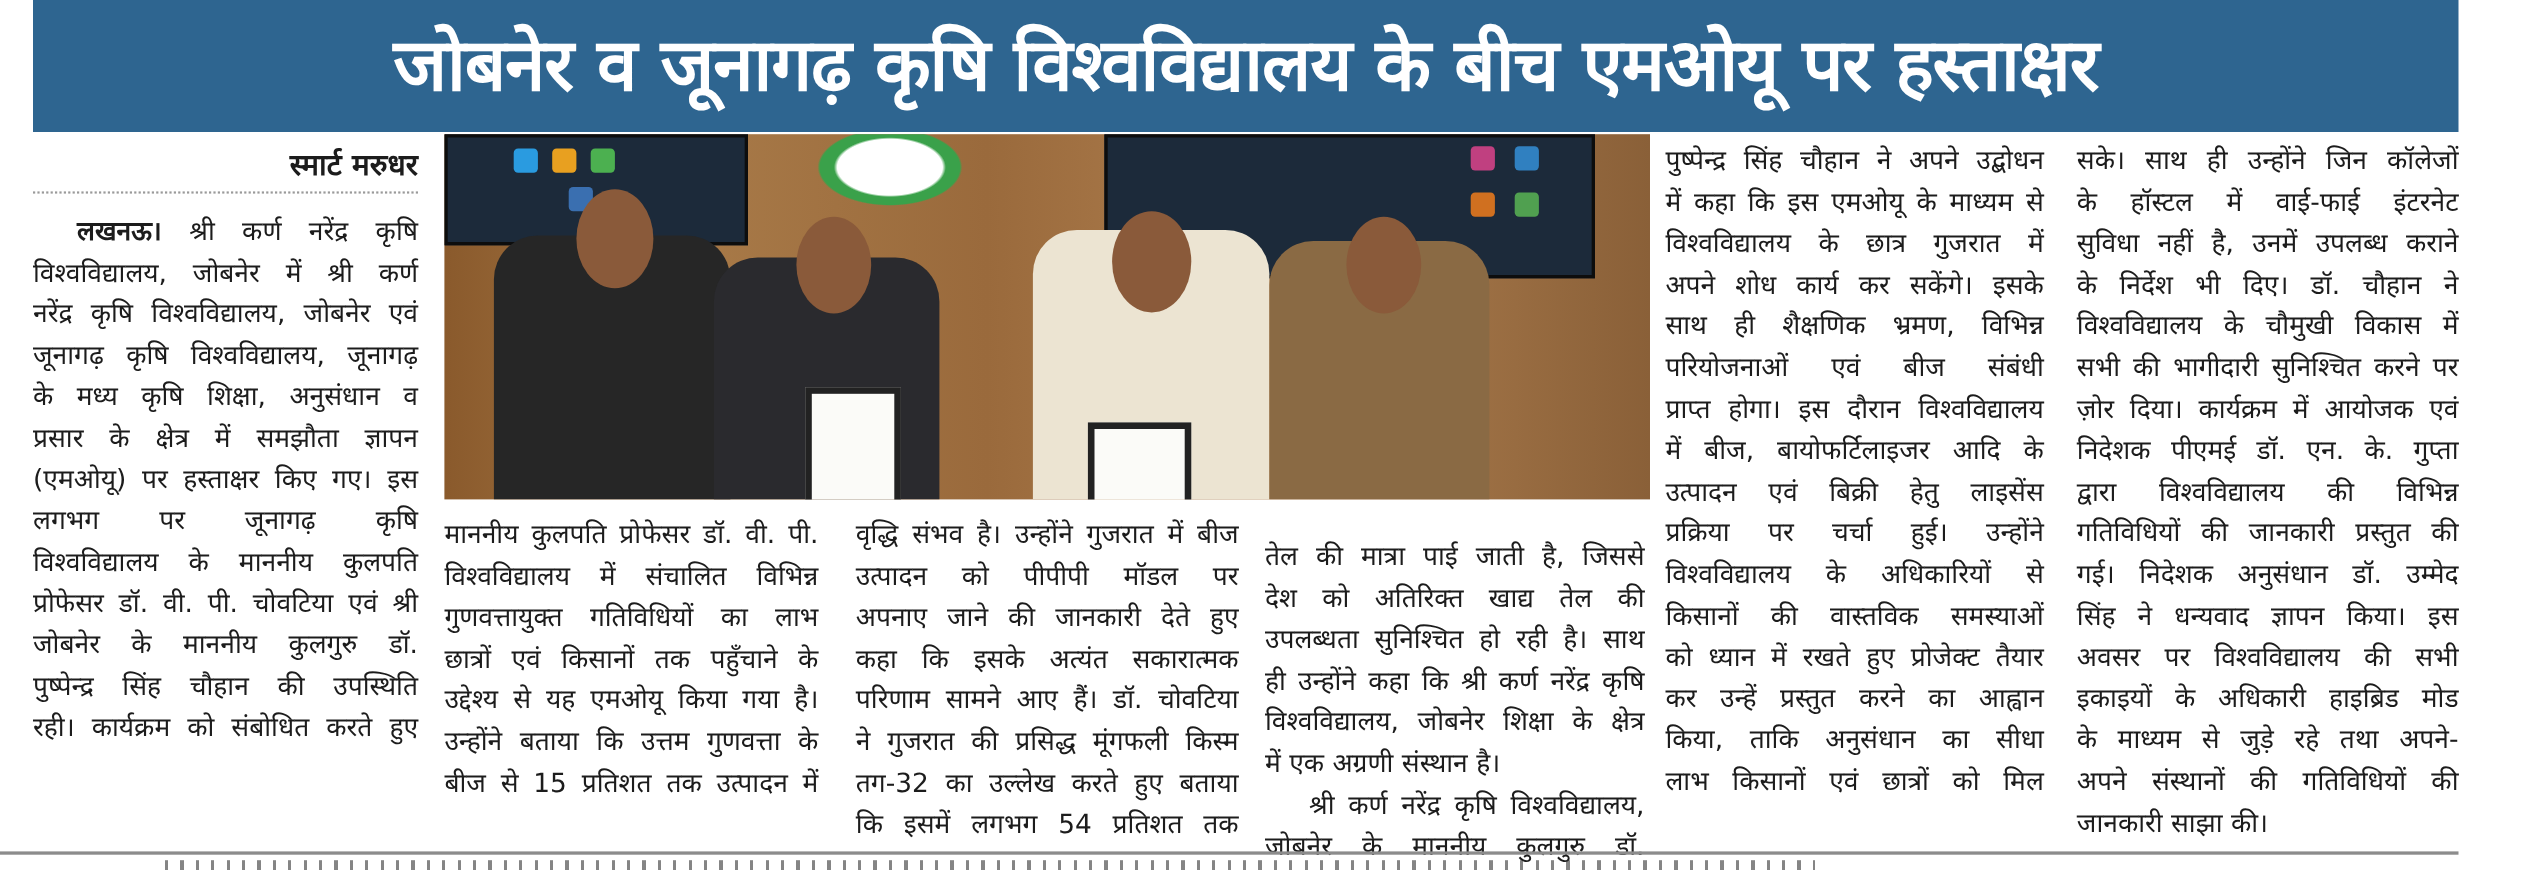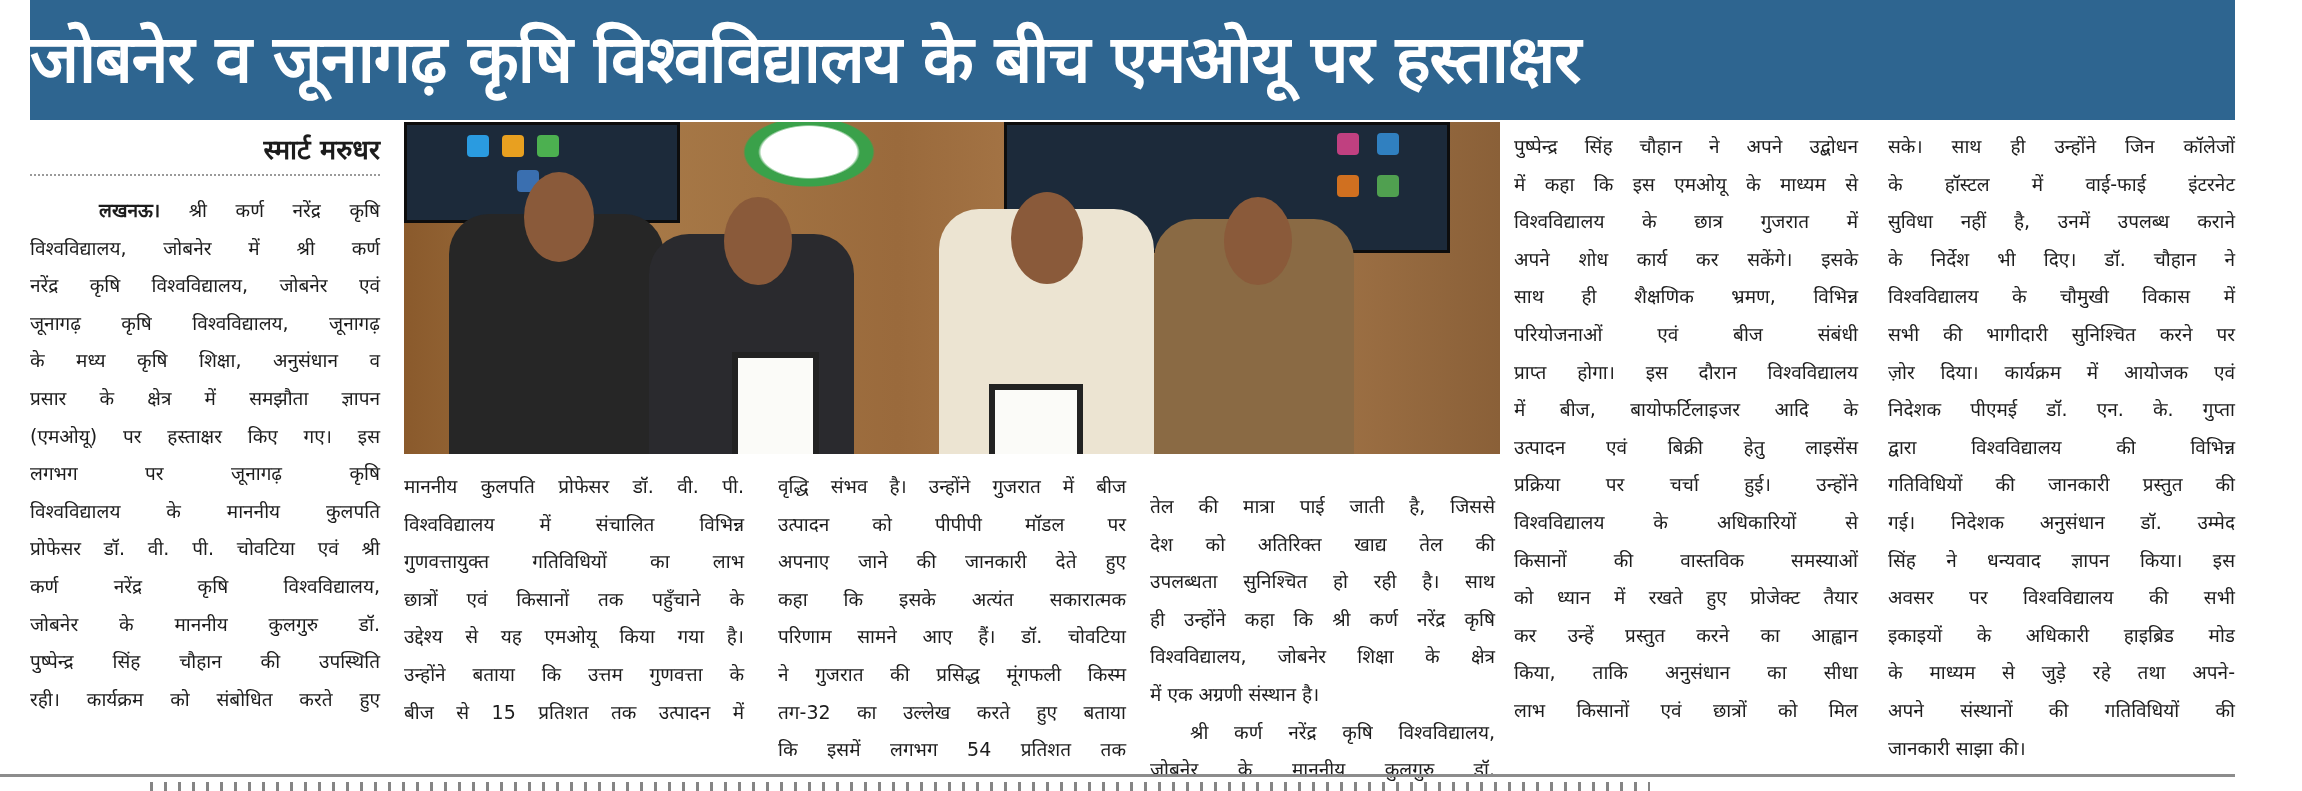--- a/index.html
+++ b/index.html
@@ -1,43 +1,43 @@
 <!DOCTYPE html>
 <html><head>
 <meta charset="utf-8">
 <style>
   html, body { margin:0; padding:0; background:#ffffff; }
   body { width:2302px; height:791px; position:relative; overflow:hidden;
          font-family:"DejaVu Sans","Liberation Sans",sans-serif; color:#1c1c1c; }
   .headline-band { position:absolute; left:30px; top:0; width:2205px; height:120px;
-         background:#2e6590; display:flex; align-items:center; }
+         background:#2e6590; display:flex; align-items:center; justify-content:center; }
   .headline-band h1 { margin:0; color:#ffffff; font-weight:bold; font-size:66px;
          letter-spacing:-1px; line-height:1; white-space:nowrap; }
-  .col { position:absolute; font-size:19px; line-height:37.6px; text-align:justify;
+  .col { position:absolute; font-size:24px; line-height:37.6px; text-align:justify;
          text-align-last:justify; }
   .col p { margin:0; }
   .col .last { text-align-last:left; }
   .byline { position:absolute; left:30px; top:130px; width:350px; text-align:right;
          font-weight:bold; font-size:27px; }
   .dotted { position:absolute; left:30px; top:174px; width:350px; border-top:2px dotted #9a9a9a; }
   .photo { position:absolute; left:404px; top:122px; width:1096px; height:332px;
          background:linear-gradient(90deg,#8a5a2c 0%,#a87a48 20%,#9a6a3c 45%,#b08050 70%,#8a6038 100%);
          overflow:hidden; }
   .screen { position:absolute; background:#1c2a3a; border:3px solid #0d0d0d; }
   .screen .tile { position:absolute; width:22px; height:22px; border-radius:4px; }
   .emblem { position:absolute; left:330px; top:-10px; width:150px; height:80px;
          background:radial-gradient(ellipse at center,#ffffff 0%,#ffffff 45%,#3aa14a 48%,#3aa14a 60%,transparent 62%); }
   .person { position:absolute; bottom:0; border-radius:40px 40px 0 0; }
   .head { position:absolute; border-radius:50%; background:#8a5a3a; }
   .doc { position:absolute; background:#fbfbf8; border:6px solid #222; }
   .rule-bottom { position:absolute; left:0; top:774px; width:2235px; height:3px; background:#8c8c8c; }
   .footer-fragment { position:absolute; left:150px; top:782px; width:1500px; height:9px;
          background:repeating-linear-gradient(90deg,#333 0 3px,transparent 3px 14px); opacity:.6; }
   .indent { padding-left:40px; }
-  .kicker { font-weight:bold;margin-left:29px; }
+  .kicker { font-weight:bold; }
 </style>
 </head>
 <body>
 
 <div class="headline-band">
   <h1>जोबनेर व जूनागढ़ कृषि विश्वविद्यालय के बीच एमओयू पर हस्ताक्षर</h1>
 </div>
 
 <div class="byline">स्मार्ट मरुधर</div>
 <div class="dotted"></div>
@@ -79,21 +79,20 @@
   </p>
   <p>विश्वविद्यालय, जोबनेर में श्री कर्ण</p>
   <p>नरेंद्र कृषि विश्वविद्यालय, जोबनेर एवं</p>
   <p>जूनागढ़ कृषि विश्वविद्यालय, जूनागढ़</p>
   <p>के मध्य कृषि शिक्षा, अनुसंधान व</p>
   <p>प्रसार के क्षेत्र में समझौता ज्ञापन</p>
   <p>(एमओयू) पर हस्ताक्षर किए गए। इस</p>
   <p>लगभग पर जूनागढ़ कृषि</p>
   <p>विश्वविद्यालय के माननीय कुलपति</p>
   <p>प्रोफेसर डॉ. वी. पी. चोवटिया एवं श्री</p>
-  <p>कर्ण नरेंद्र कृषि विश्वविद्यालय,</p>
   <p>जोबनेर के माननीय कुलगुरु डॉ.</p>
   <p>पुष्पेन्द्र सिंह चौहान की उपस्थिति</p>
   <p>रही। कार्यक्रम को संबोधित करते हुए</p>
 </div>
 
 <div class="col" style="left:404px;top:468px;width:340px;">
   <p>माननीय कुलपति प्रोफेसर डॉ. वी. पी.</p>
   <p>विश्वविद्यालय में संचालित विभिन्न</p>
   <p>गुणवत्तायुक्त गतिविधियों का लाभ</p>
   <p>छात्रों एवं किसानों तक पहुँचाने के</p>

